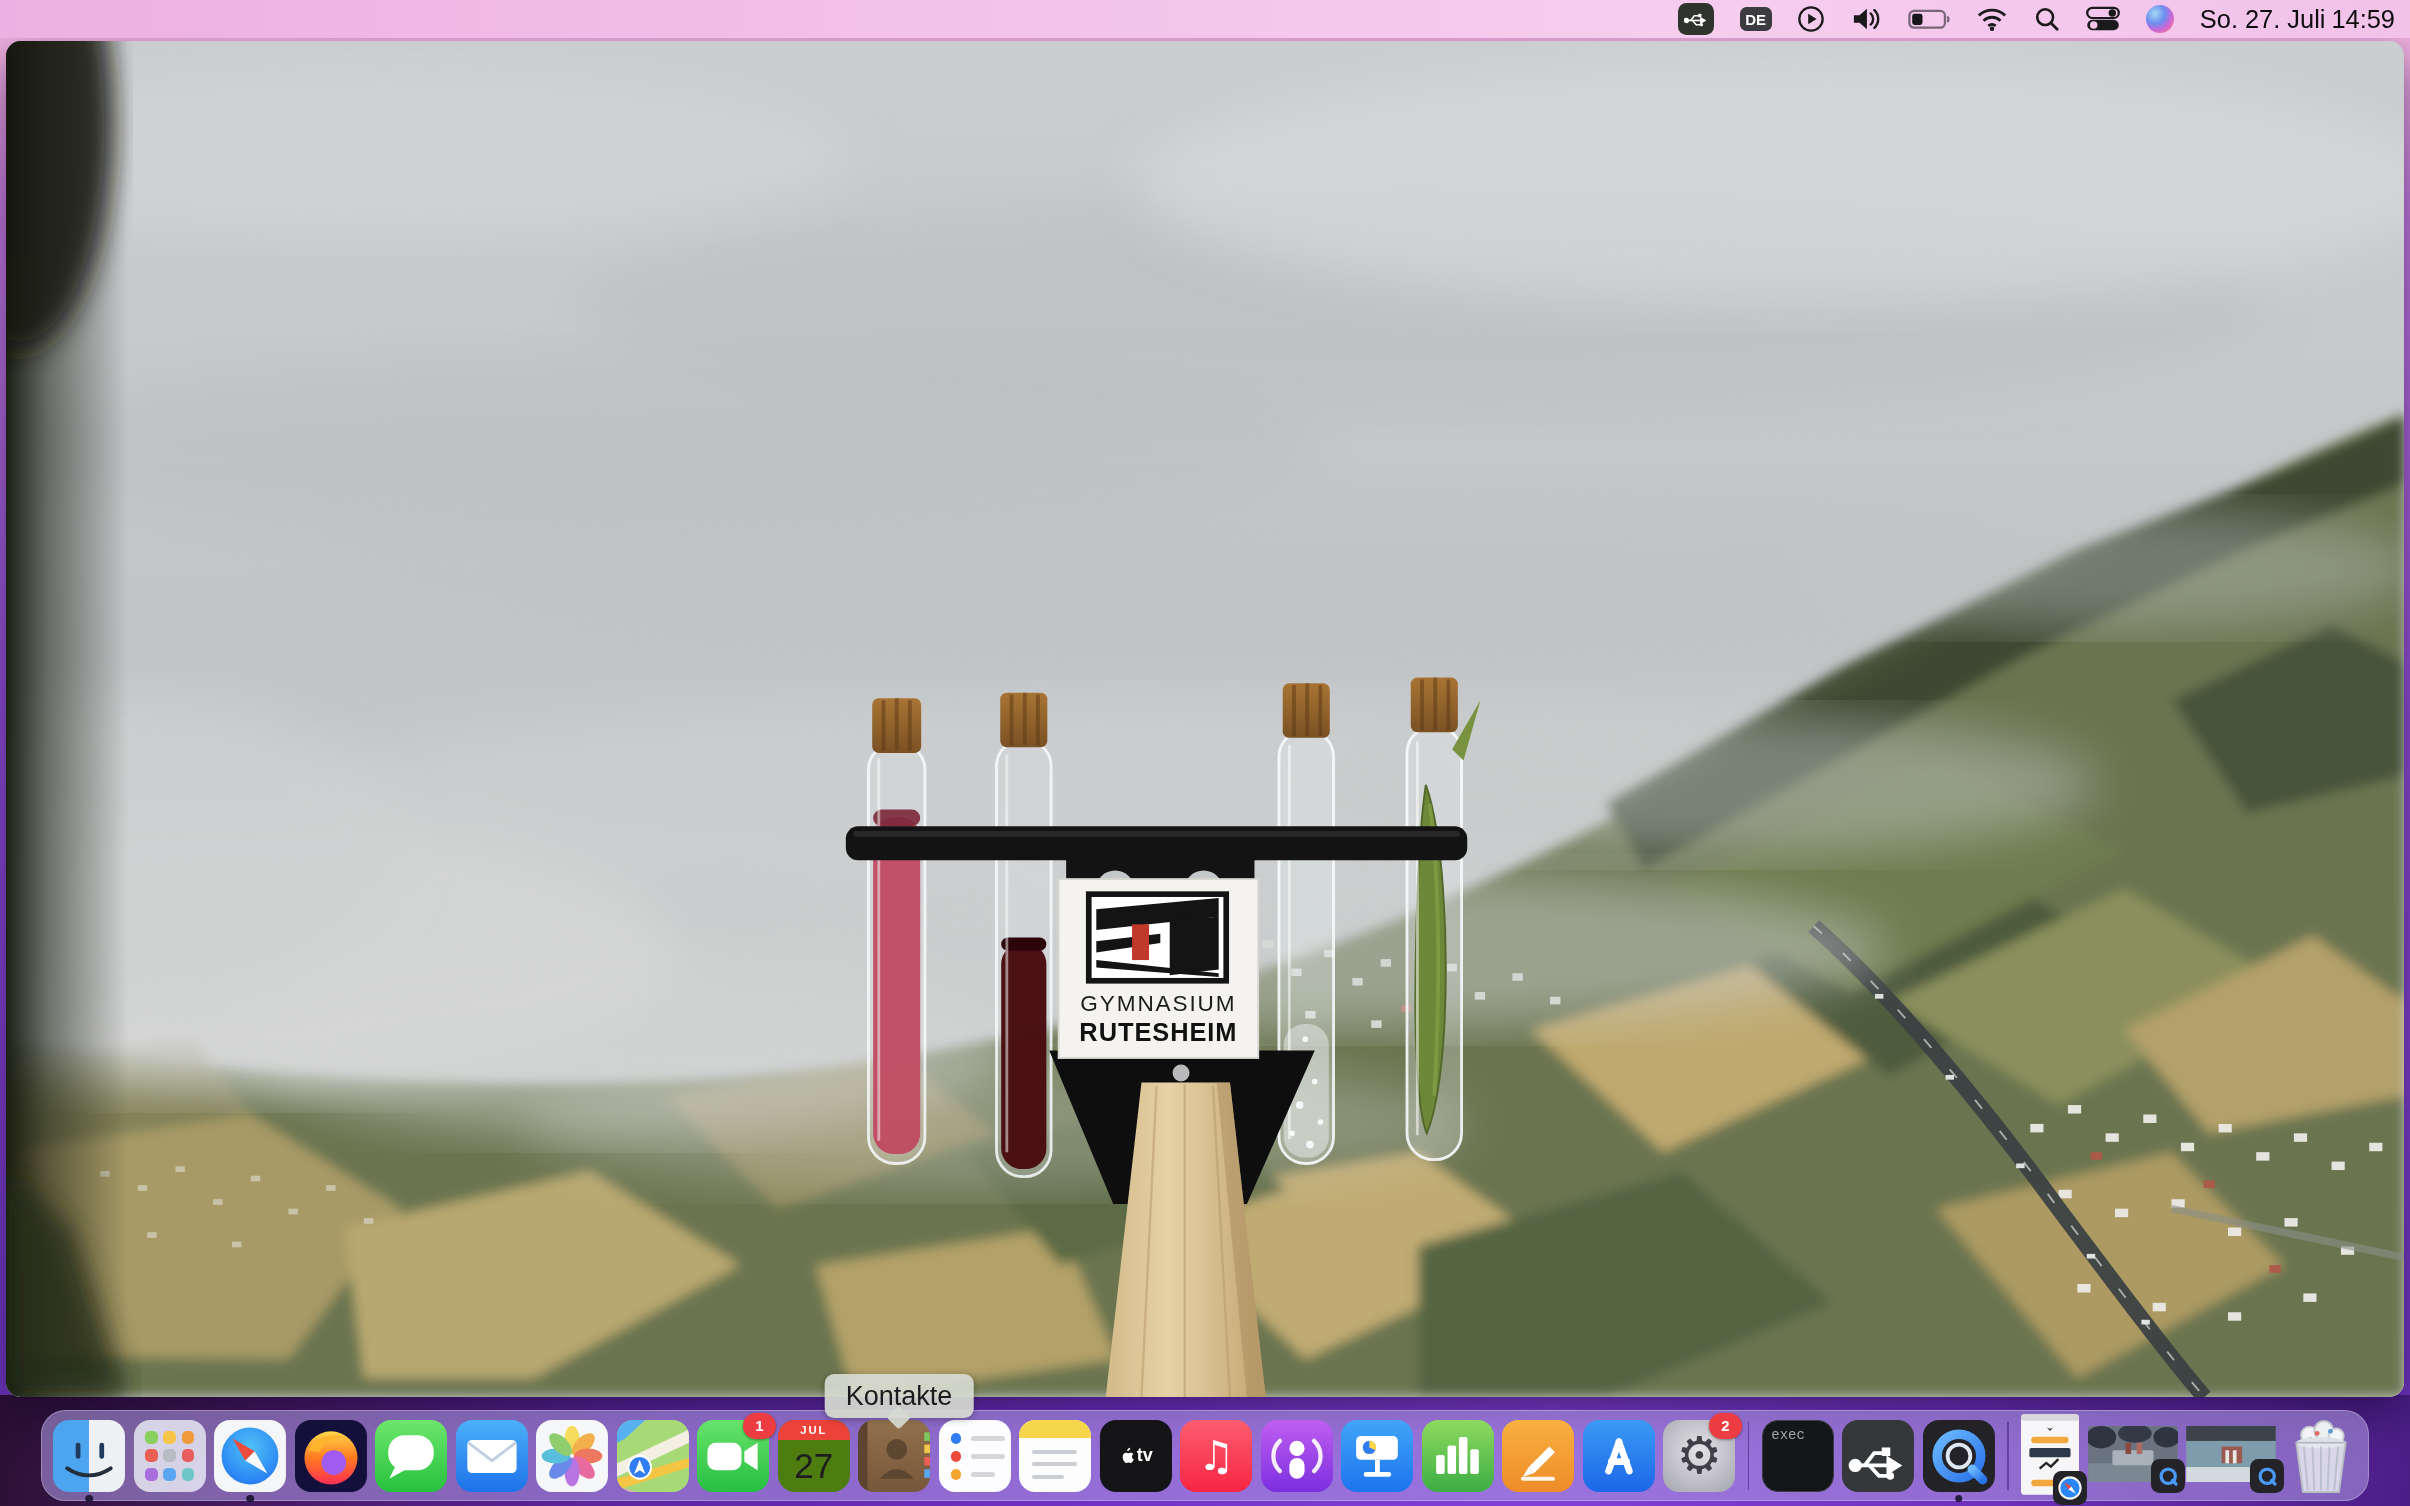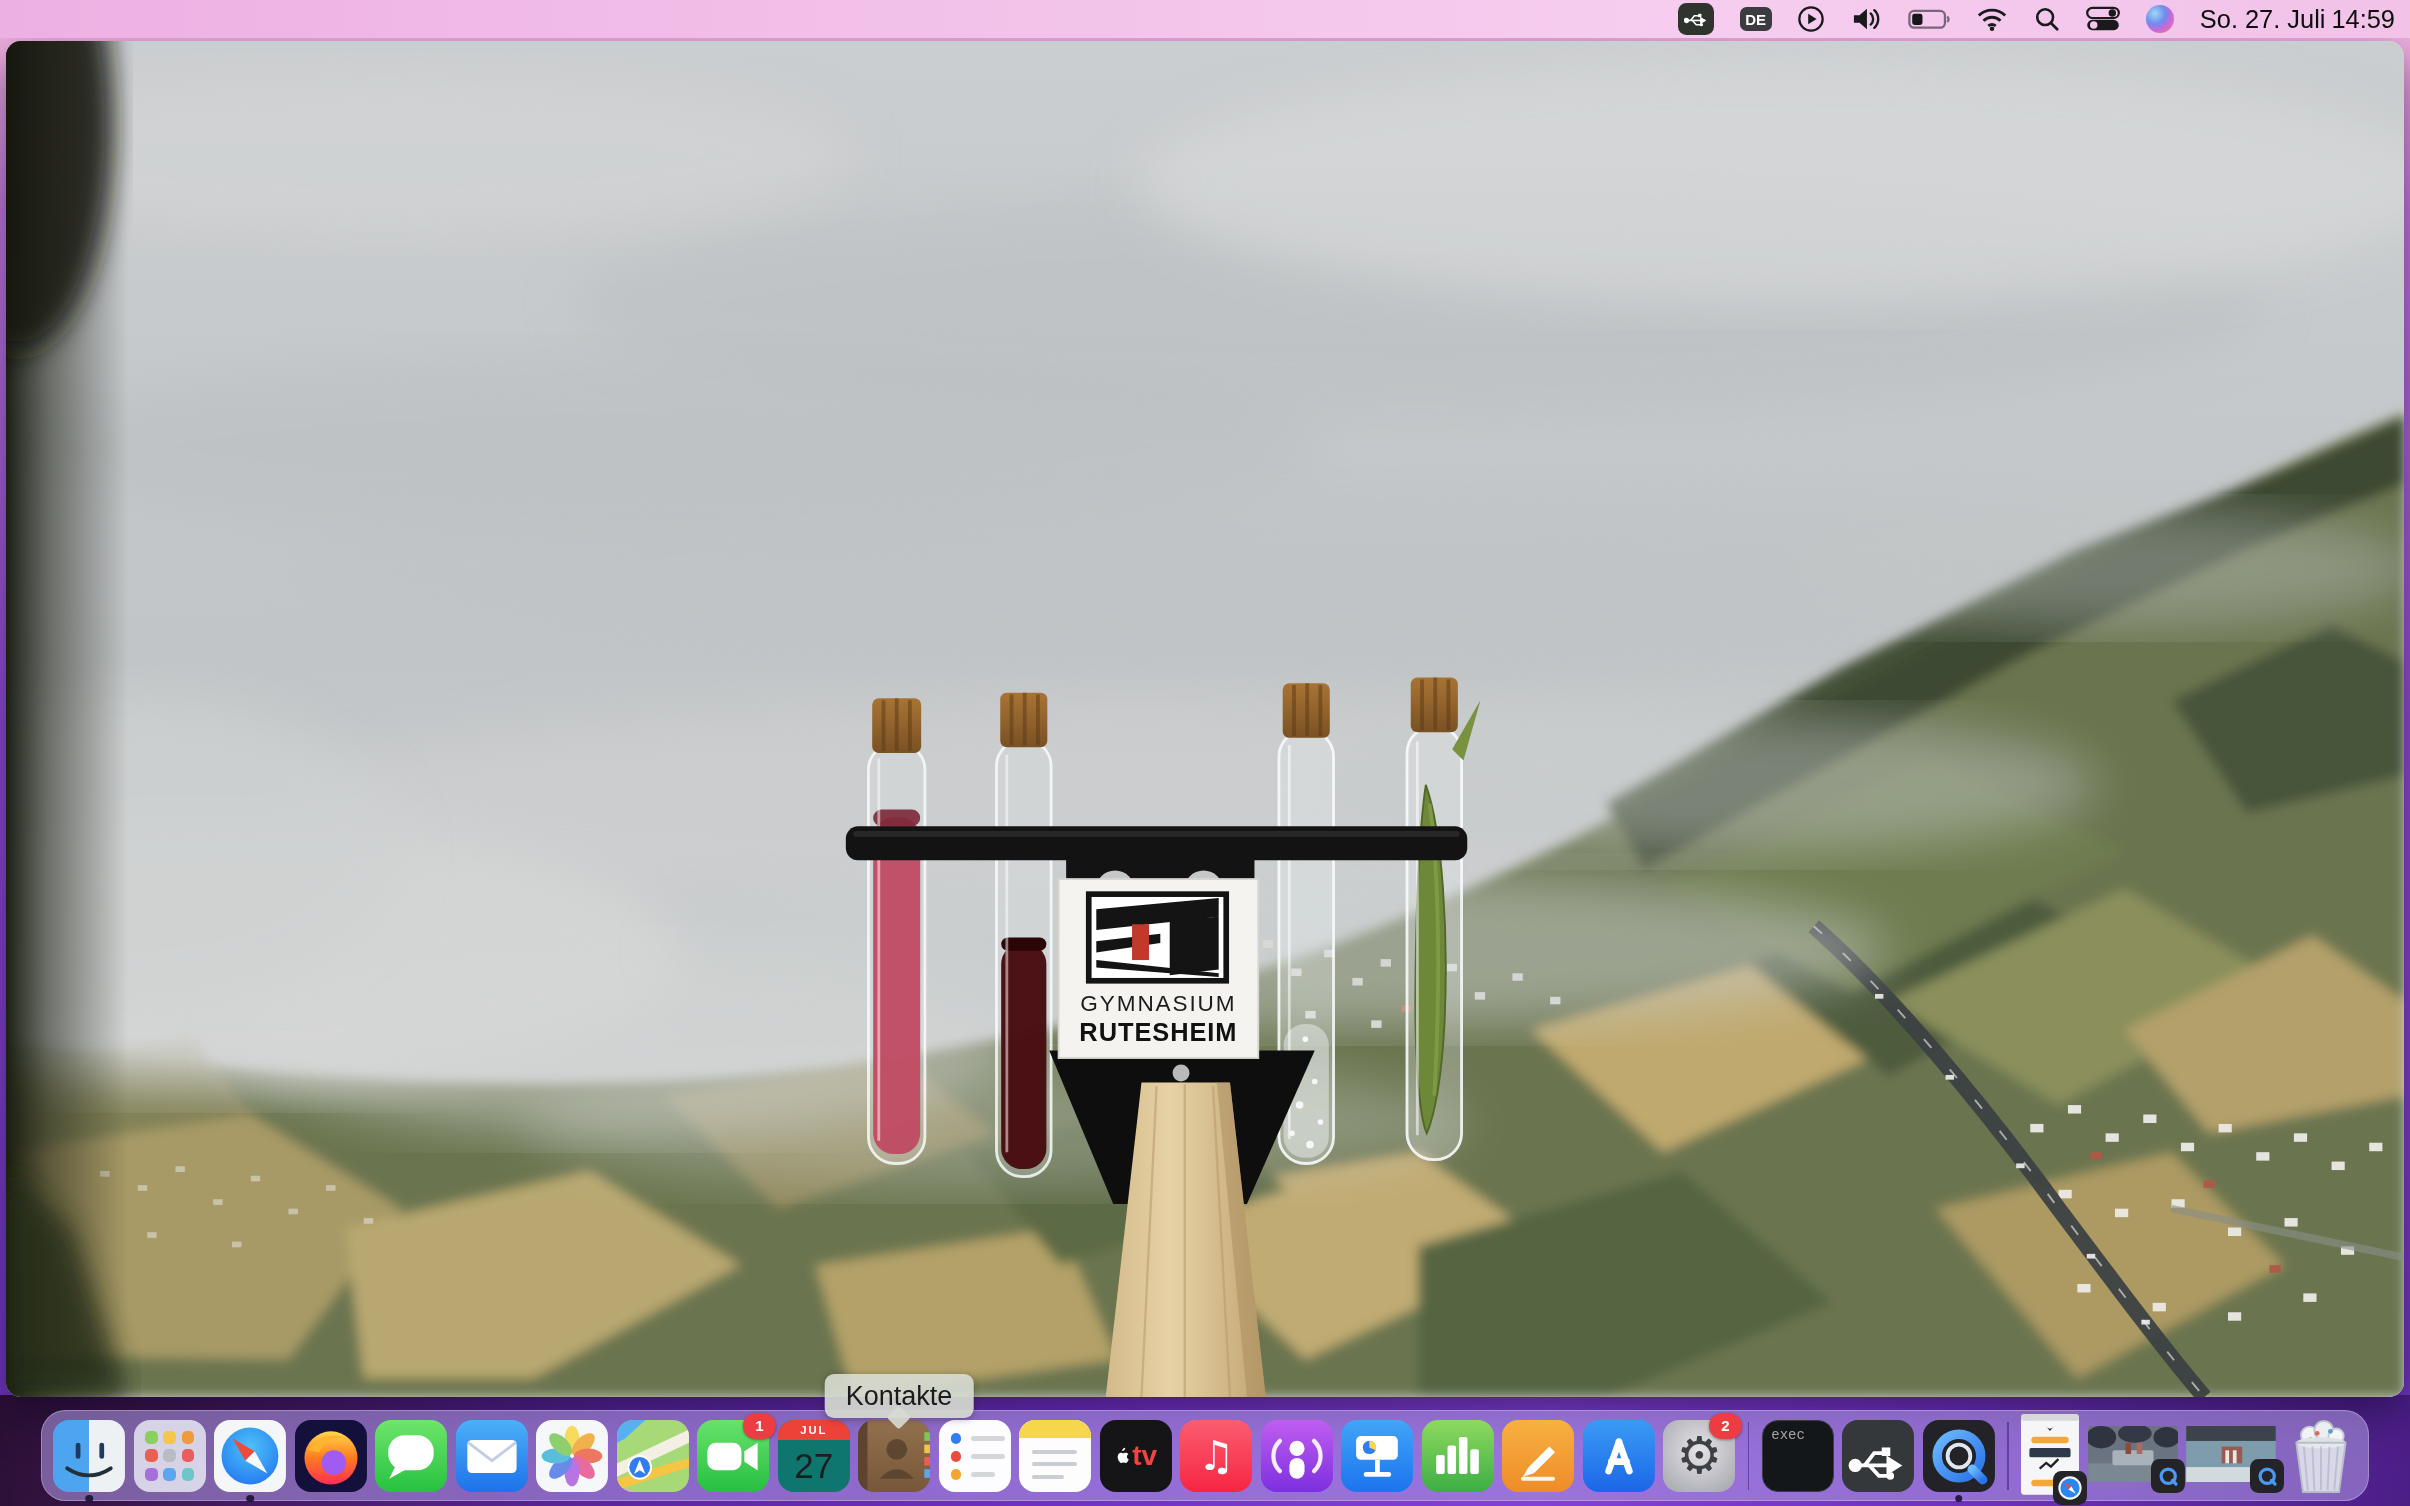--- a/index.html
+++ b/index.html
@@ -42,34 +42,34 @@
   .rdot{position:absolute;left:50%;bottom:-10.4px;width:7.5px;height:7.5px;border-radius:50%;
     background:rgba(26,20,48,.9);transform:translateX(-50%);}
   .badge{position:absolute;top:-6.6px;right:-6.6px;min-width:25.4px;height:25.4px;border-radius:13px;background:#ee3d42;
     color:#fff;font-size:15px;font-weight:bold;display:flex;align-items:center;justify-content:center;
     padding:0 3.8px;box-shadow:0 0.9px 2.8px rgba(0,0,0,.4);z-index:3;}
   .sep{width:1.9px;height:68px;background:rgba(48,28,108,.5);margin:0 3.8px;flex:0 0 auto;}
   
   .ic-messages{background:linear-gradient(180deg,#6de66b,#27c23f);}
   .ic-mail{background:linear-gradient(180deg,#4bb0f8,#1e72ea);}
   .ic-facetime{background:linear-gradient(180deg,#67e36a,#27bf42);}
-  .ic-cal{background:#0f766e;}
+  .ic-cal{background:#4d7c0f;border-radius:17px;}
   .calband{position:absolute;top:0;left:0;right:0;height:20px;background:#ec4238;color:#fff;
     font-size:11.3px;font-weight:bold;letter-spacing:1.9px;display:flex;align-items:center;justify-content:center;}
   .calday{position:absolute;top:20px;left:0;right:0;bottom:0;display:flex;align-items:center;justify-content:center;
     font-size:35px;color:#1d1d21;font-weight:300;}
   .ic-rem{background:#fdfdff;}
   .remrow{position:absolute;left:12.2px;height:9.4px;display:flex;align-items:center;gap:9.4px;}
   .remdot{width:10.4px;height:10.4px;border-radius:50%;}
   .remline{width:34px;height:4.7px;border-radius:2.8px;background:#d4d6da;}
   .ic-notes{background:#fdfdfd;}
   .notesband{position:absolute;top:0;left:0;right:0;height:18px;background:#f6d64b;}
   .noteline{position:absolute;left:13px;width:45px;height:3.8px;border-radius:1.9px;background:#cacdd2;}
   .ic-tv{background:#151518;display:flex;align-items:center;justify-content:center;gap:2.8px;}
-  .tvtxt{color:#ef4444;font-size:28px;font-weight:bold;}
+  .tvtxt{color:#ffffff;font-size:18px;font-weight:bold;}
   .ic-music{background:linear-gradient(180deg,#fb5d6f,#f72543);display:flex;align-items:center;justify-content:center;}
   .musnote{color:#fff;font-size:41px;font-family:"DejaVu Sans",sans-serif;}
   .ic-pod{background:linear-gradient(180deg,#c05ef0,#7c2fe0);}
   .ic-key{background:linear-gradient(180deg,#41a5f7,#1d74ee);}
   .ic-num{background:linear-gradient(180deg,#8ed95f,#3cae44);}
   .ic-pages{background:linear-gradient(180deg,#f8b13f,#ee8c28);}
   .ic-as{background:linear-gradient(180deg,#3a9bf5,#1c66e8);}
   .ic-set{background:radial-gradient(circle at 50% 42%,#e4e4e8,#a4a4ac);display:flex;align-items:center;justify-content:center;}
   .gear{font-size:51px;color:#3f3f46;font-family:"DejaVu Sans",sans-serif;line-height:1;}
   .ic-exec{background:#141719;border:1.9px solid #3a3d40;box-sizing:border-box;}

